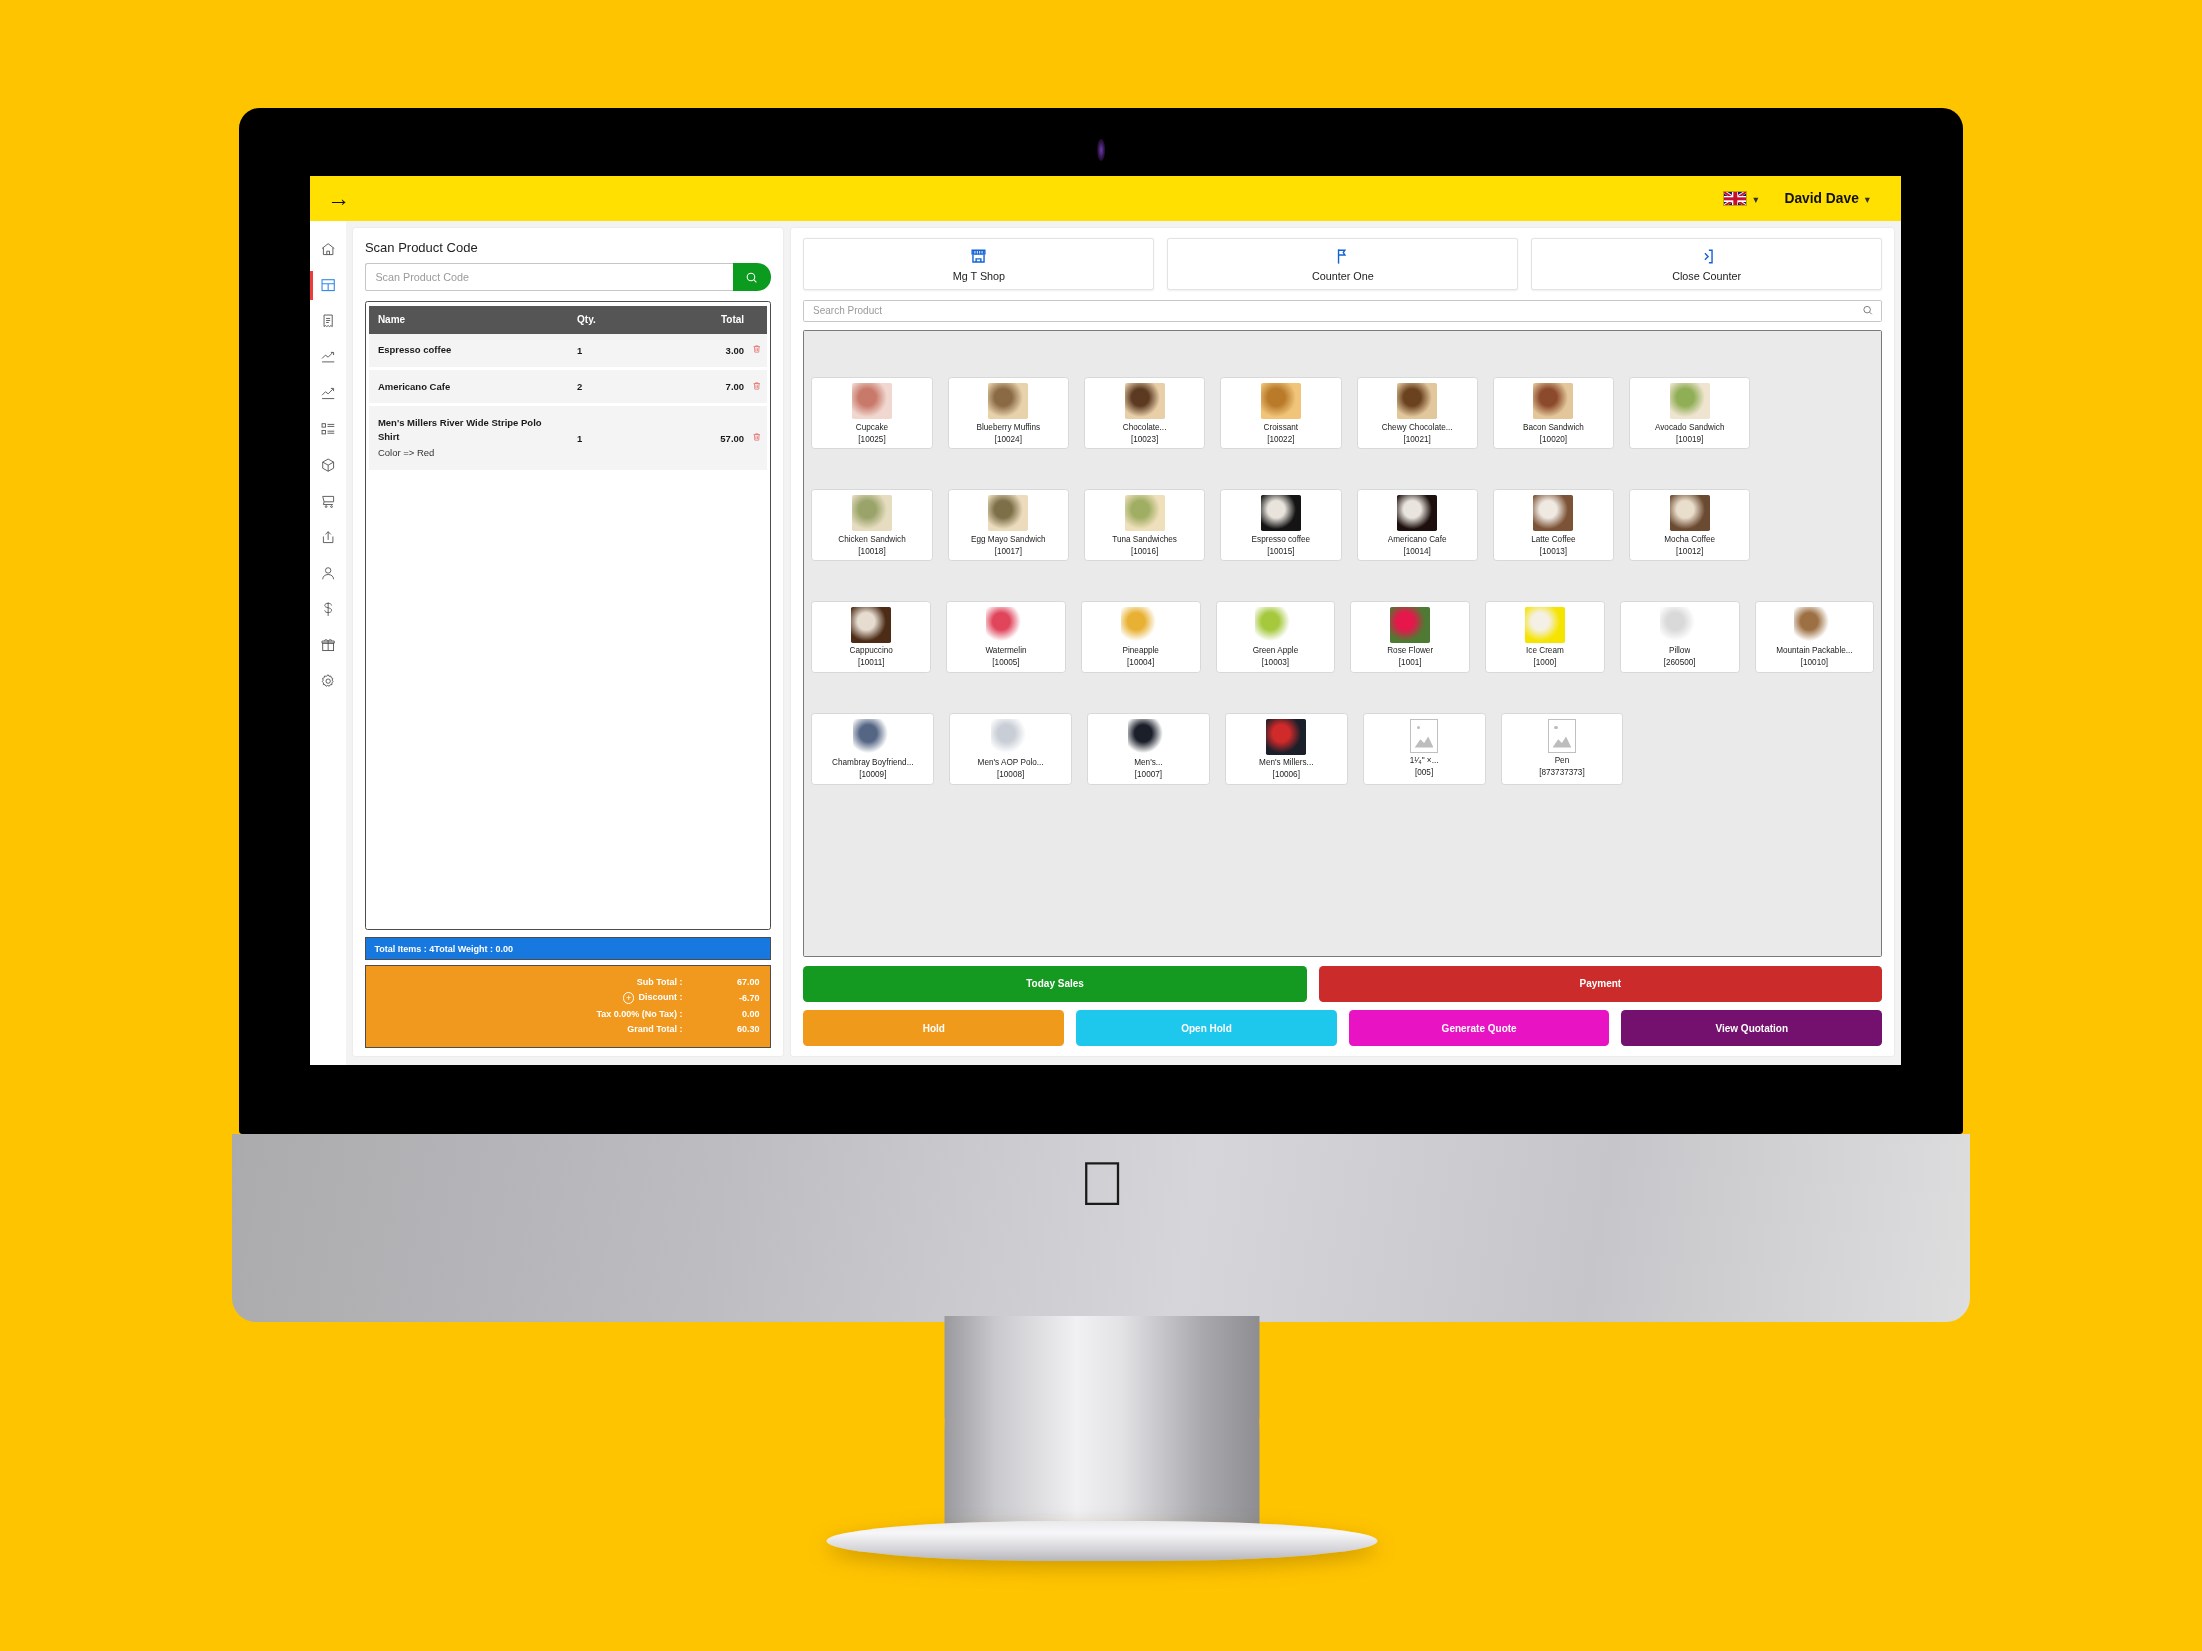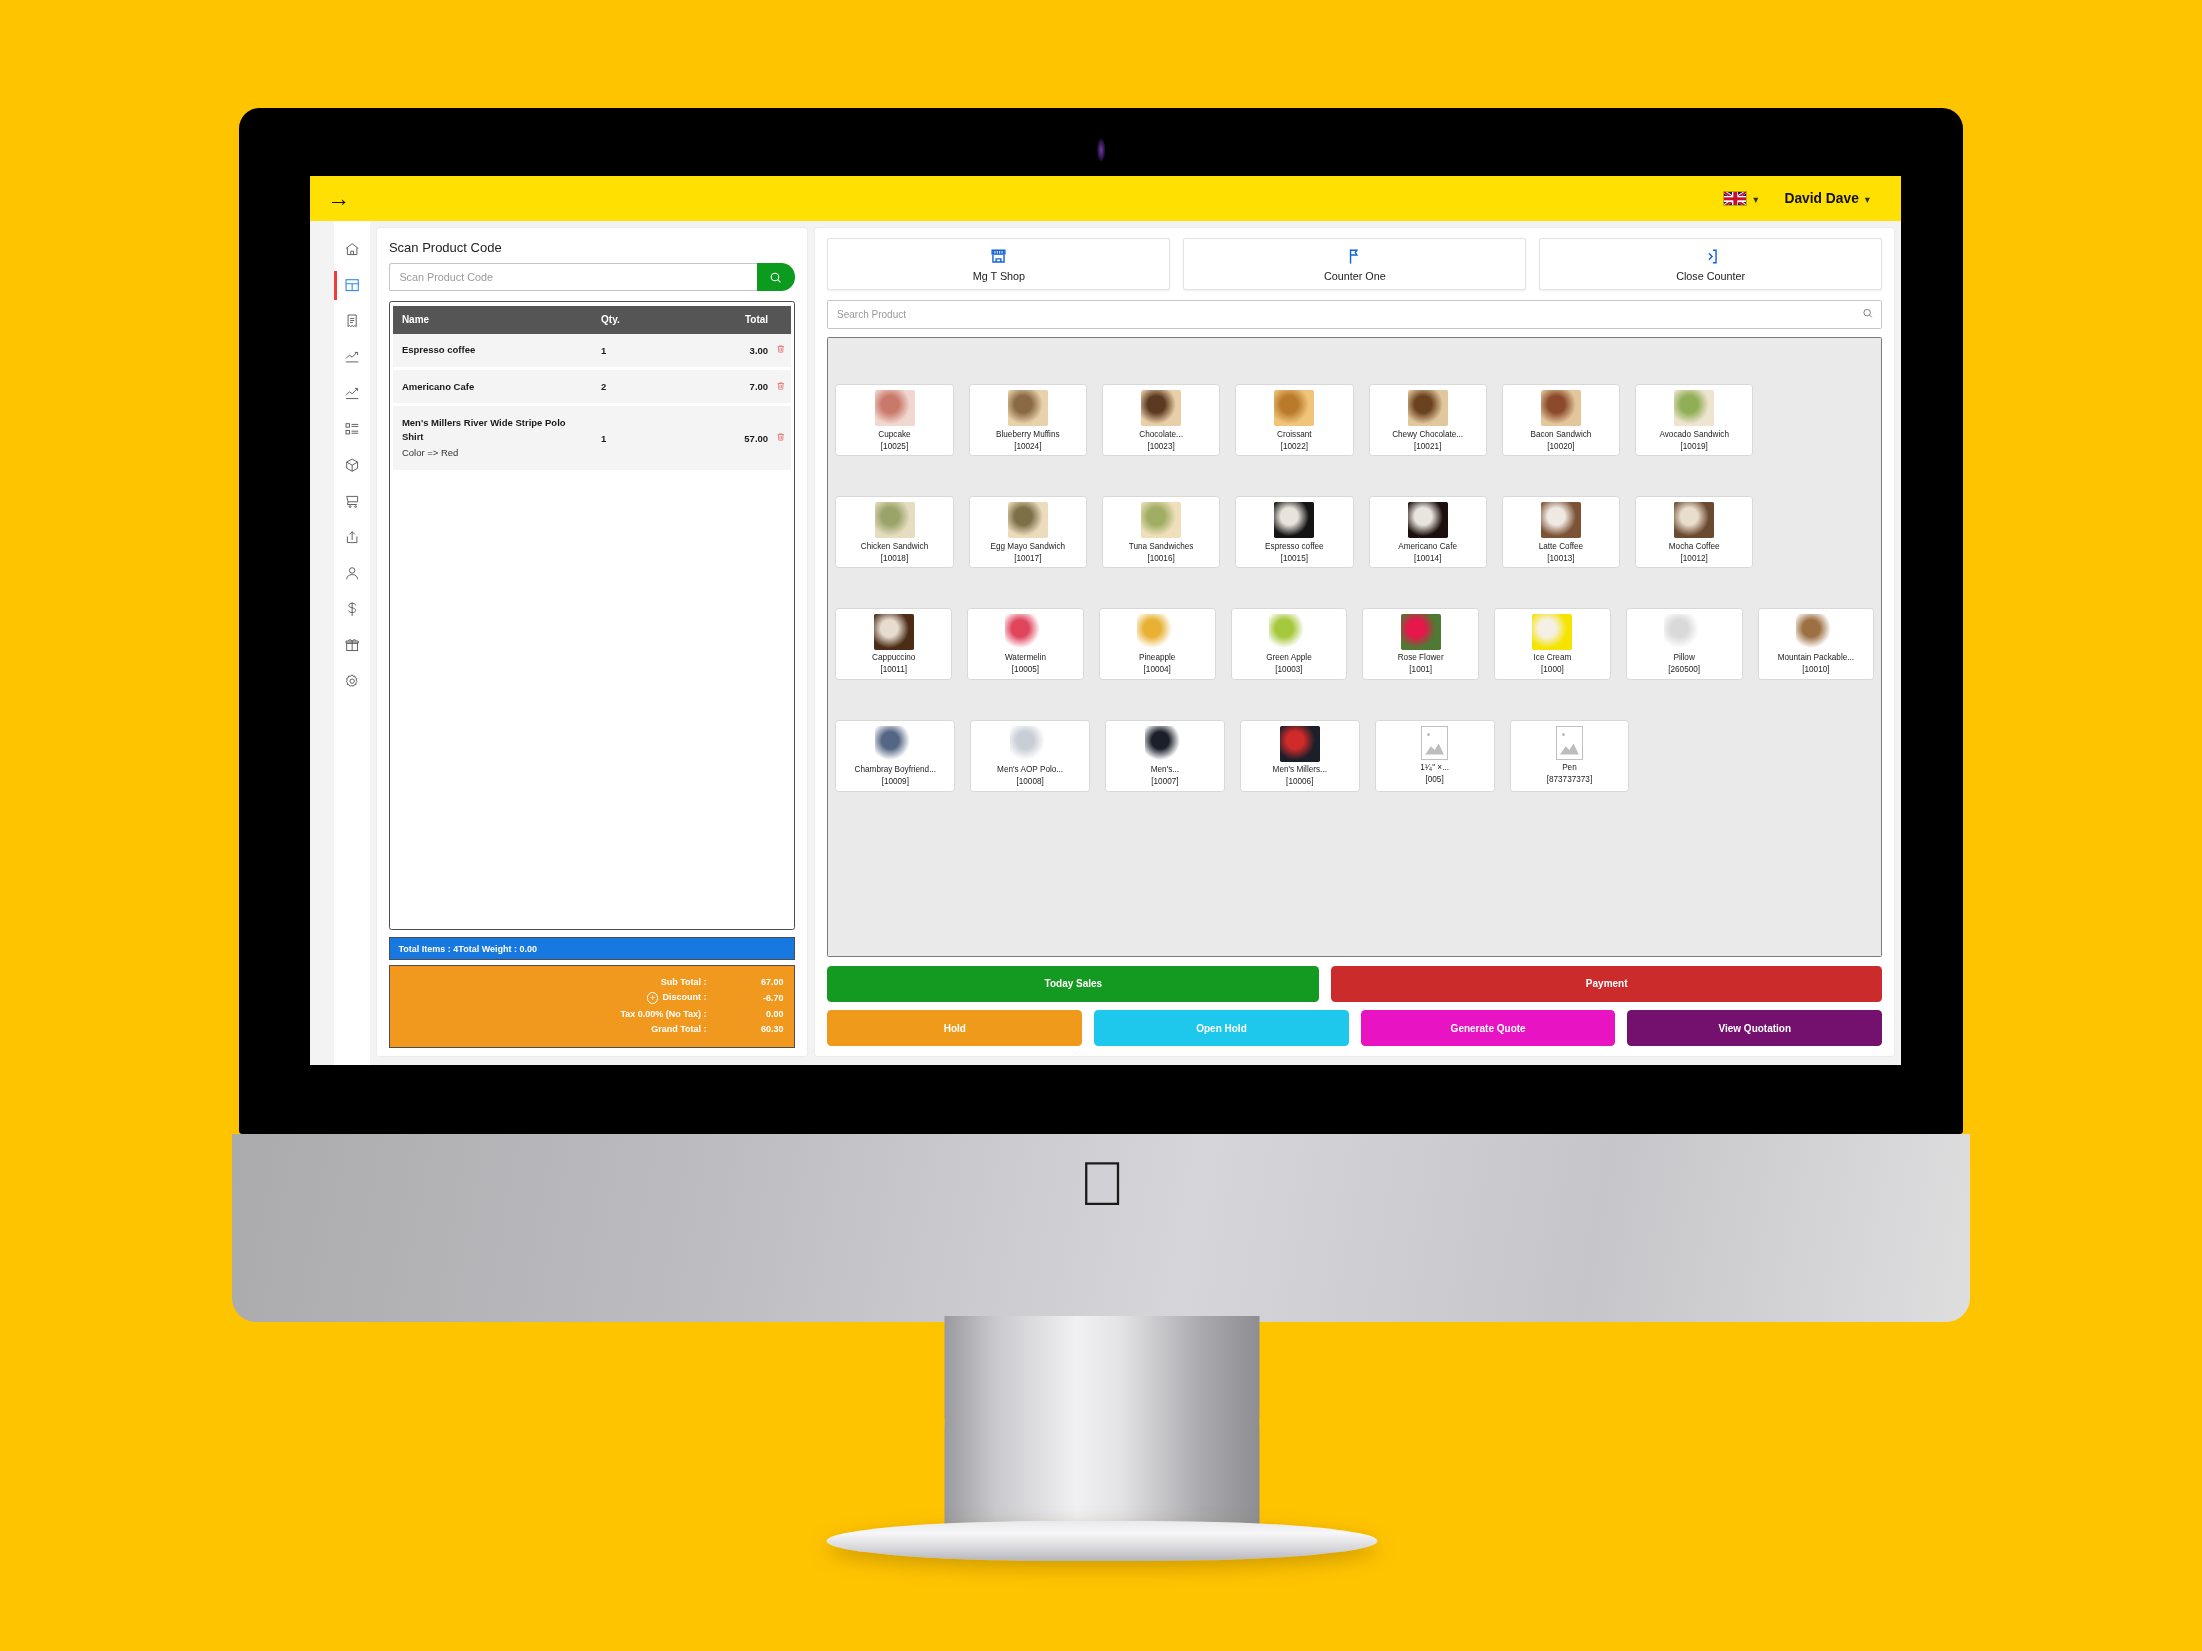--- a/index.html
+++ b/index.html
@@ -75,21 +75,21 @@
   .flag .d1r, .flag .d2r { position:absolute; left:50%; top:50%; width:140%; height:1.7px; background:#C8102E; transform-origin:center; }
   .flag .d1r { transform: translate(-50%,-50%) rotate(33deg); }
   .flag .d2r { transform: translate(-50%,-50%) rotate(-33deg); }
   .flag .hbar { position:absolute; left:0; right:0; top:50%; transform:translateY(-50%); height:6px; background:#fff; }
   .flag .vbar { position:absolute; top:0; bottom:0; left:50%; transform:translateX(-50%); width:6px; background:#fff; }
   .flag .hbar2 { position:absolute; left:0; right:0; top:50%; transform:translateY(-50%); height:3.4px; background:#C8102E; }
   .flag .vbar2 { position:absolute; top:0; bottom:0; left:50%; transform:translateX(-50%); width:3.4px; background:#C8102E; }
   .caret { font-size: 10.3px; color:#333; }
   #user-name { font-size: 13.8px; font-weight: 700; color:#111; }
 
-  #body-row { display:flex; height: calc(100% - 45px); background:#f3f3f3;padding-left:24px; }
+  #body-row { display:flex; height: calc(100% - 45px); background:#f3f3f3; }
 
   
   #sidebar {
     width: 36px; background:#fff; flex:0 0 36px;
     padding-top: 10.3px; position:relative;
   }
   .side-item {
     height: 36px; display:flex; align-items:center; justify-content:center;
     position:relative; cursor:pointer;
   }
@@ -175,21 +175,21 @@
   .counter-card {
     flex:1; background:#fff; border:0.9px solid #e3e3e3; border-radius:2.6px;
     height: 52px; display:flex; flex-direction:column; align-items:center; justify-content:center;
     gap: 4.3px; cursor:pointer; box-shadow: 0 0.9px 1.7px rgba(0,0,0,.07);
   }
   .counter-card svg { width: 19px; height: 19px; stroke:#1463d6; fill:none; stroke-width:1.8; }
   .counter-card .lbl { font-size: 10.8px; color:#222; }
 
   .search-wrap { position:relative; margin-bottom: 8.6px; }
   .search-input {
-    width:100%; height: 29px; border:0.9px solid #c6c6c6; border-radius:1.7px;
+    width:100%; height: 22px; border:0.9px solid #c6c6c6; border-radius:1.7px;
     padding: 0 26px 0 8.6px; font-size: 10px; color:#333; outline:none;
     font-family:"Liberation Sans", sans-serif; background:#fff;
   }
   .search-input::placeholder { color:#9b9b9b; }
   .search-ic { position:absolute; right:8.6px; top:50%; transform:translateY(-50%); }
   .search-ic svg { width:11.2px; height:11.2px; stroke:#555; fill:none; stroke-width:1.6; }
 
   #product-panel {
     flex:1; background:#eaeaea; border:0.9px solid #7a7a7a; border-radius:1.7px;
     padding: 6px 6.9px; overflow:hidden; min-height:0;

